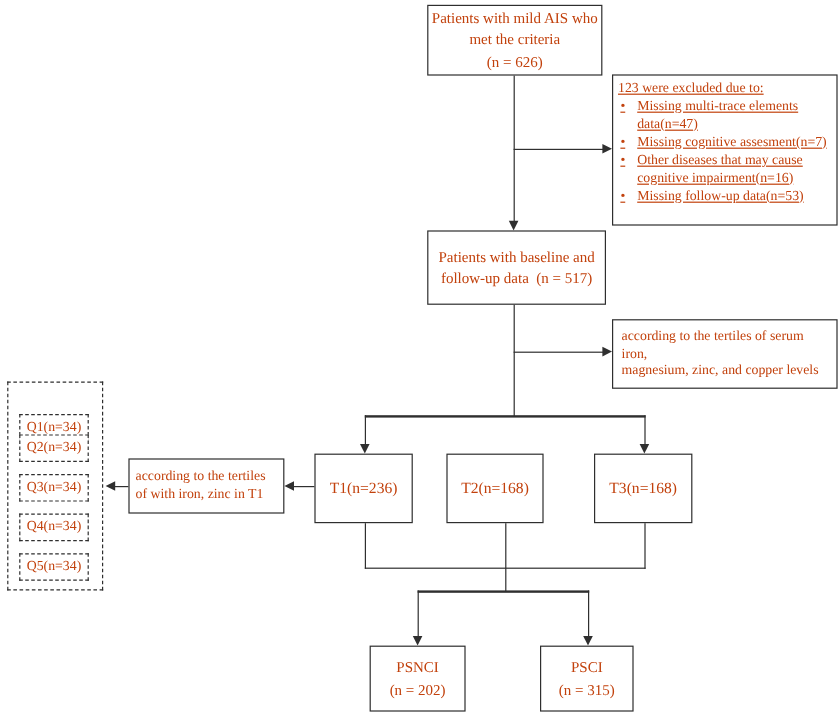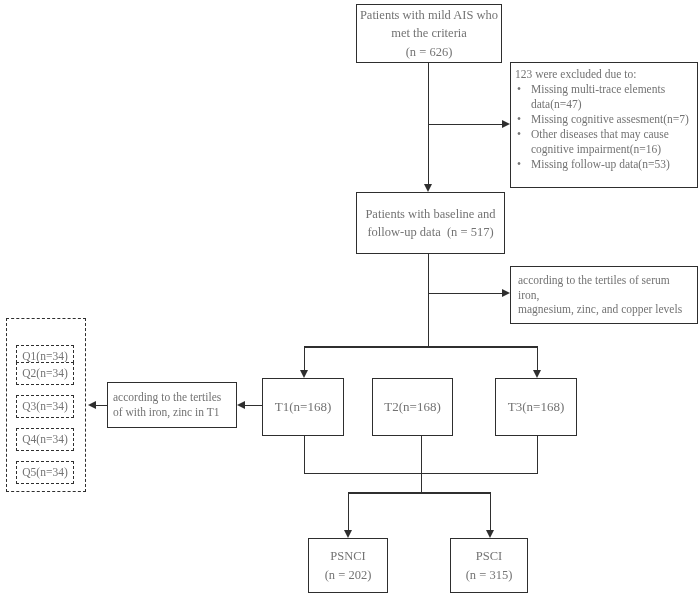--- a/index.html
+++ b/index.html
@@ -1,40 +1,40 @@
 <!DOCTYPE html>
 <html><head>
 <meta charset="utf-8">
 <style>
   html,body{margin:0;padding:0;background:#ffffff;}
   #canvas{
     position:relative;width:700px;height:596px;background:#ffffff;
     font-family:"Liberation Serif", "DejaVu Serif", serif;
-    color:#737373;overflow:hidden;
+    color:#c2410c;overflow:hidden;
   }
   .box{
     position:absolute;border:1.5px solid #2e2e2e;background:#ffffff;
     box-sizing:border-box;display:flex;flex-direction:column;
     align-items:center;justify-content:center;text-align:center;
   }
   .box .line{display:block;}
   .dashed{border-style:dashed;}
   .leftalign{align-items:flex-start;text-align:left;}
   .ln{position:absolute;background:#2f2f2f;}
   .arr{position:absolute;width:0;height:0;}
   .arr-d{border-left:4.5px solid transparent;border-right:4.5px solid transparent;border-top:8px solid #2f2f2f;}
   .arr-r{border-top:4.5px solid transparent;border-bottom:4.5px solid transparent;border-left:8px solid #2f2f2f;}
   .arr-l{border-top:4.5px solid transparent;border-bottom:4.5px solid transparent;border-right:8px solid #2f2f2f;}
   .fs-main{font-size:12.5px;line-height:1.45;}
   .fs-small{font-size:11.5px;line-height:1.3;}
   .fs-t{font-size:13px;}
   .bullet-row{display:flex;align-items:flex-start;}
   .bullet-glyph{width:14px;flex:0 0 14px;padding-left:2px;}
   .bullet-text{flex:1;}
-  .excl-inner{padding:4px 5px 4px 4px;width:100%;box-sizing:border-box;}
+  .excl-inner{padding:4px 5px 4px 4px;width:100%;box-sizing:border-box;text-decoration:underline;}
 </style>
 </head>
 <body>
 
 <div id="canvas">
 
   <div class="box fs-main" style="left:356px;top:4px;width:146px;height:59px;">
     <span class="line">Patients with mild AIS who</span>
     <span class="line">met the criteria</span>
     <span class="line">(n = 626)</span>
@@ -66,21 +66,21 @@
     <span class="line">Patients with baseline and</span>
     <span class="line">follow-up data &nbsp;(n = 517)</span>
   </div>
 
   <div class="box leftalign fs-small" style="left:510px;top:266px;width:188px;height:58px;padding:4px 7px;">
     <span class="line">according to the tertiles of serum iron,</span>
     <span class="line">magnesium, zinc, and copper levels</span>
   </div>
 
   <div class="box fs-t" style="left:262px;top:378px;width:82px;height:58px;">
-    <span>T1(n=168)</span>
+    <span>T1(n=236)</span>
   </div>
   <div class="box fs-t" style="left:372px;top:378px;width:81px;height:58px;">
     <span>T2(n=168)</span>
   </div>
   <div class="box fs-t" style="left:495px;top:378px;width:82px;height:58px;">
     <span>T3(n=168)</span>
   </div>
 
   <div class="box leftalign fs-small" style="left:107px;top:382px;width:130px;height:46px;padding:2px 5px;justify-content:center;">
     <span class="line">according to the tertiles</span>

